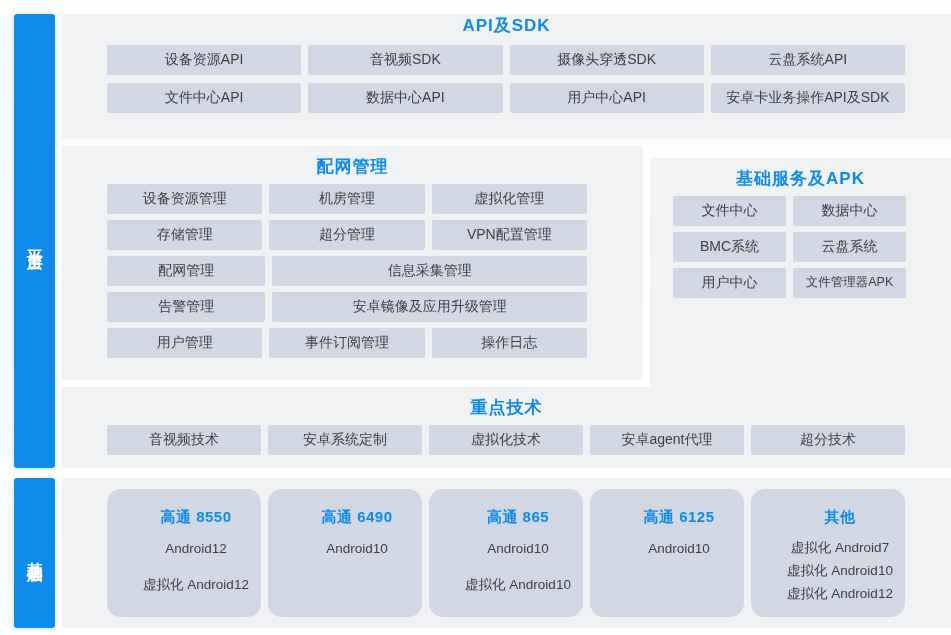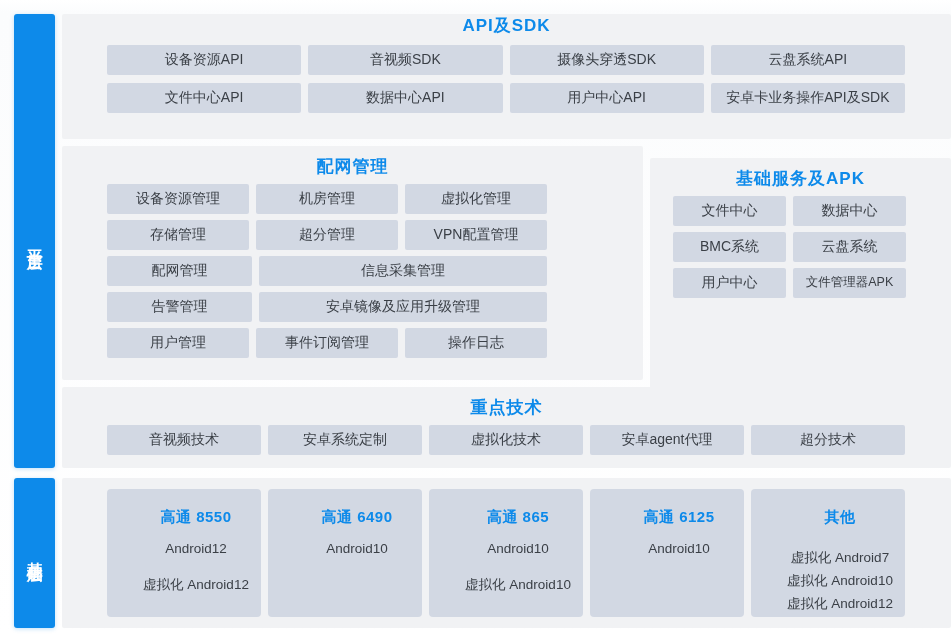--- a/index.html
+++ b/index.html
@@ -99,21 +99,21 @@
     margin: 8px 46px 0 45px;
     display: flex;
     flex-direction: column;
     gap: 8px;
   }
   #panel-api .chip-row > * { flex: 1 1 0; }
 
   
   #panel-manage .rows {
     margin: 6px 0 0 45px;
-    width: 440px;
+    width: 480px;
     display: flex;
     flex-direction: column;
     gap: 6px;
   }
   #panel-manage .c1 { flex: 1 1 0; }
   #panel-manage .c2 { flex: 2.04 1 0; }
 
   
   #panel-base .rows {
     margin: 6px 0 0 23px;
@@ -134,21 +134,21 @@
   
   #panel-hw .cards {
     margin: 11px 46px 0 45px;
     display: flex;
     gap: 7px;
     height: 128px;
   }
   .hw-card {
     flex: 1 1 0;
     background: #d2d8e3;
-    border-radius: 4px;
+    border-radius: 14px;
     display: flex;
     flex-direction: column;
     align-items: center;
     box-sizing: border-box;
     padding-top: 19px;
     padding-left: 24px;
   }
   .hw-title {
     color: #0d8aea;
     font-weight: bold;
@@ -156,21 +156,21 @@
     letter-spacing: 0.5px;
     user-select: none;
   }
   .hw-lines {
     margin-top: 14px;
     display: flex;
     flex-direction: column;
     align-items: center;
     gap: 20px;
   }
-  .hw-card.dense .hw-lines { margin-top: 22px; gap: 5px; }
+  .hw-card.dense .hw-lines { margin-top: 12px; gap: 5px; }
   .hw-line {
     font-size: 13.5px;
     color: #3a3f46;
     white-space: nowrap;
   }
 </style>
 </head>
 <body>
 
 <div id="stage">

